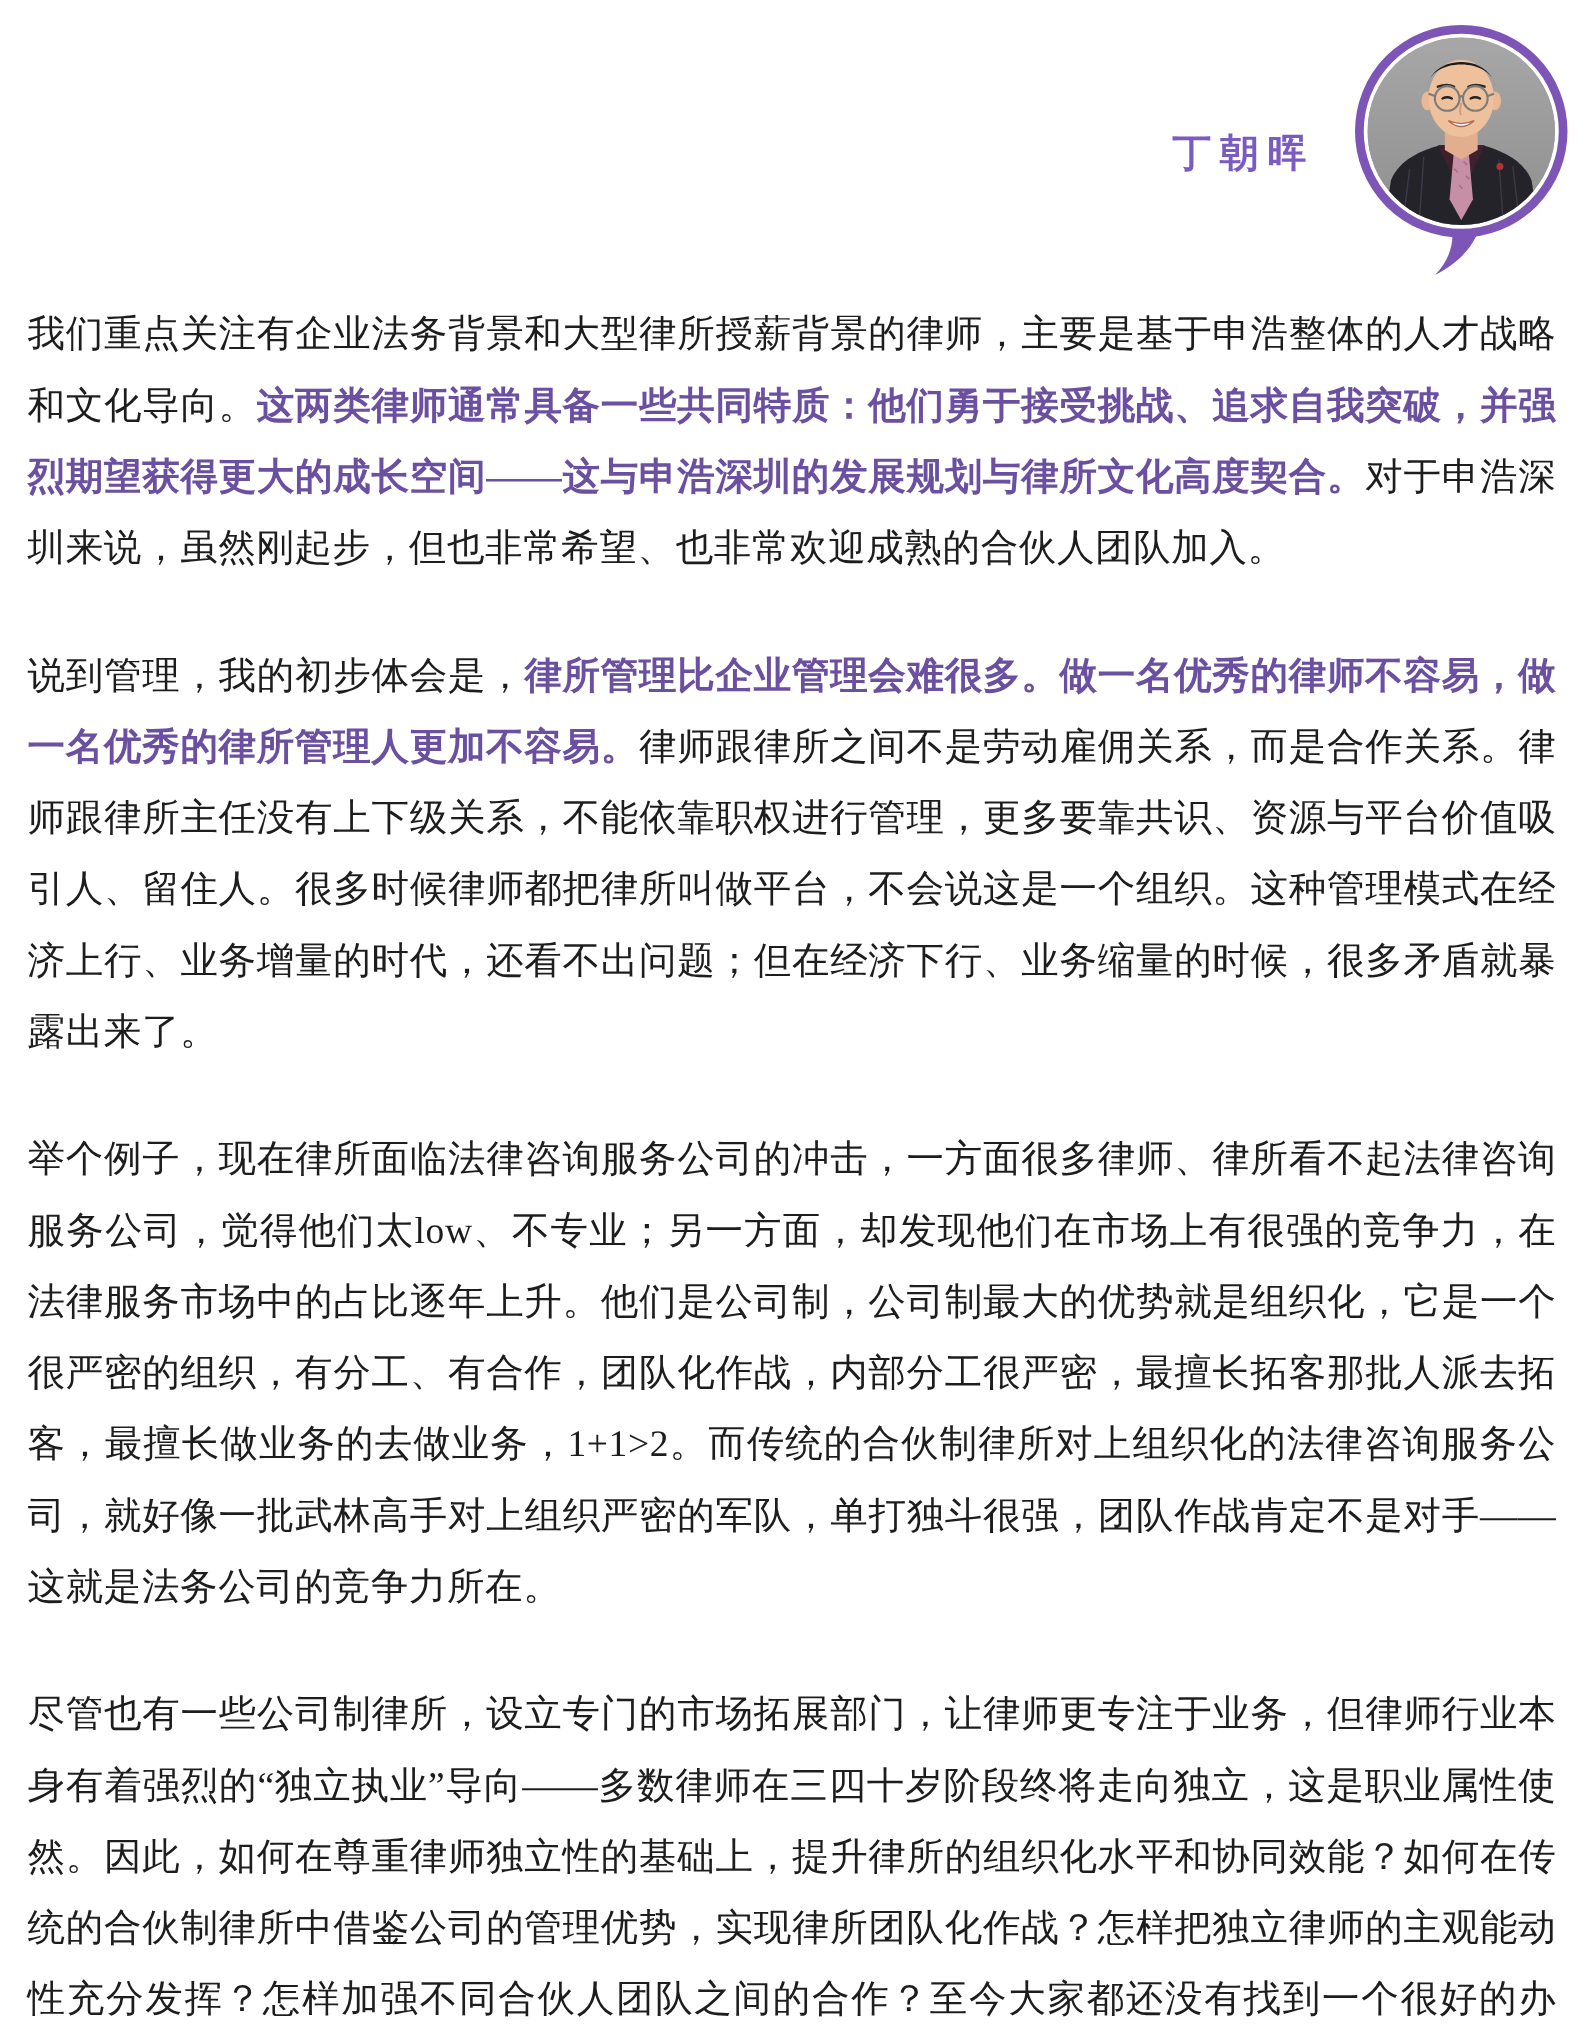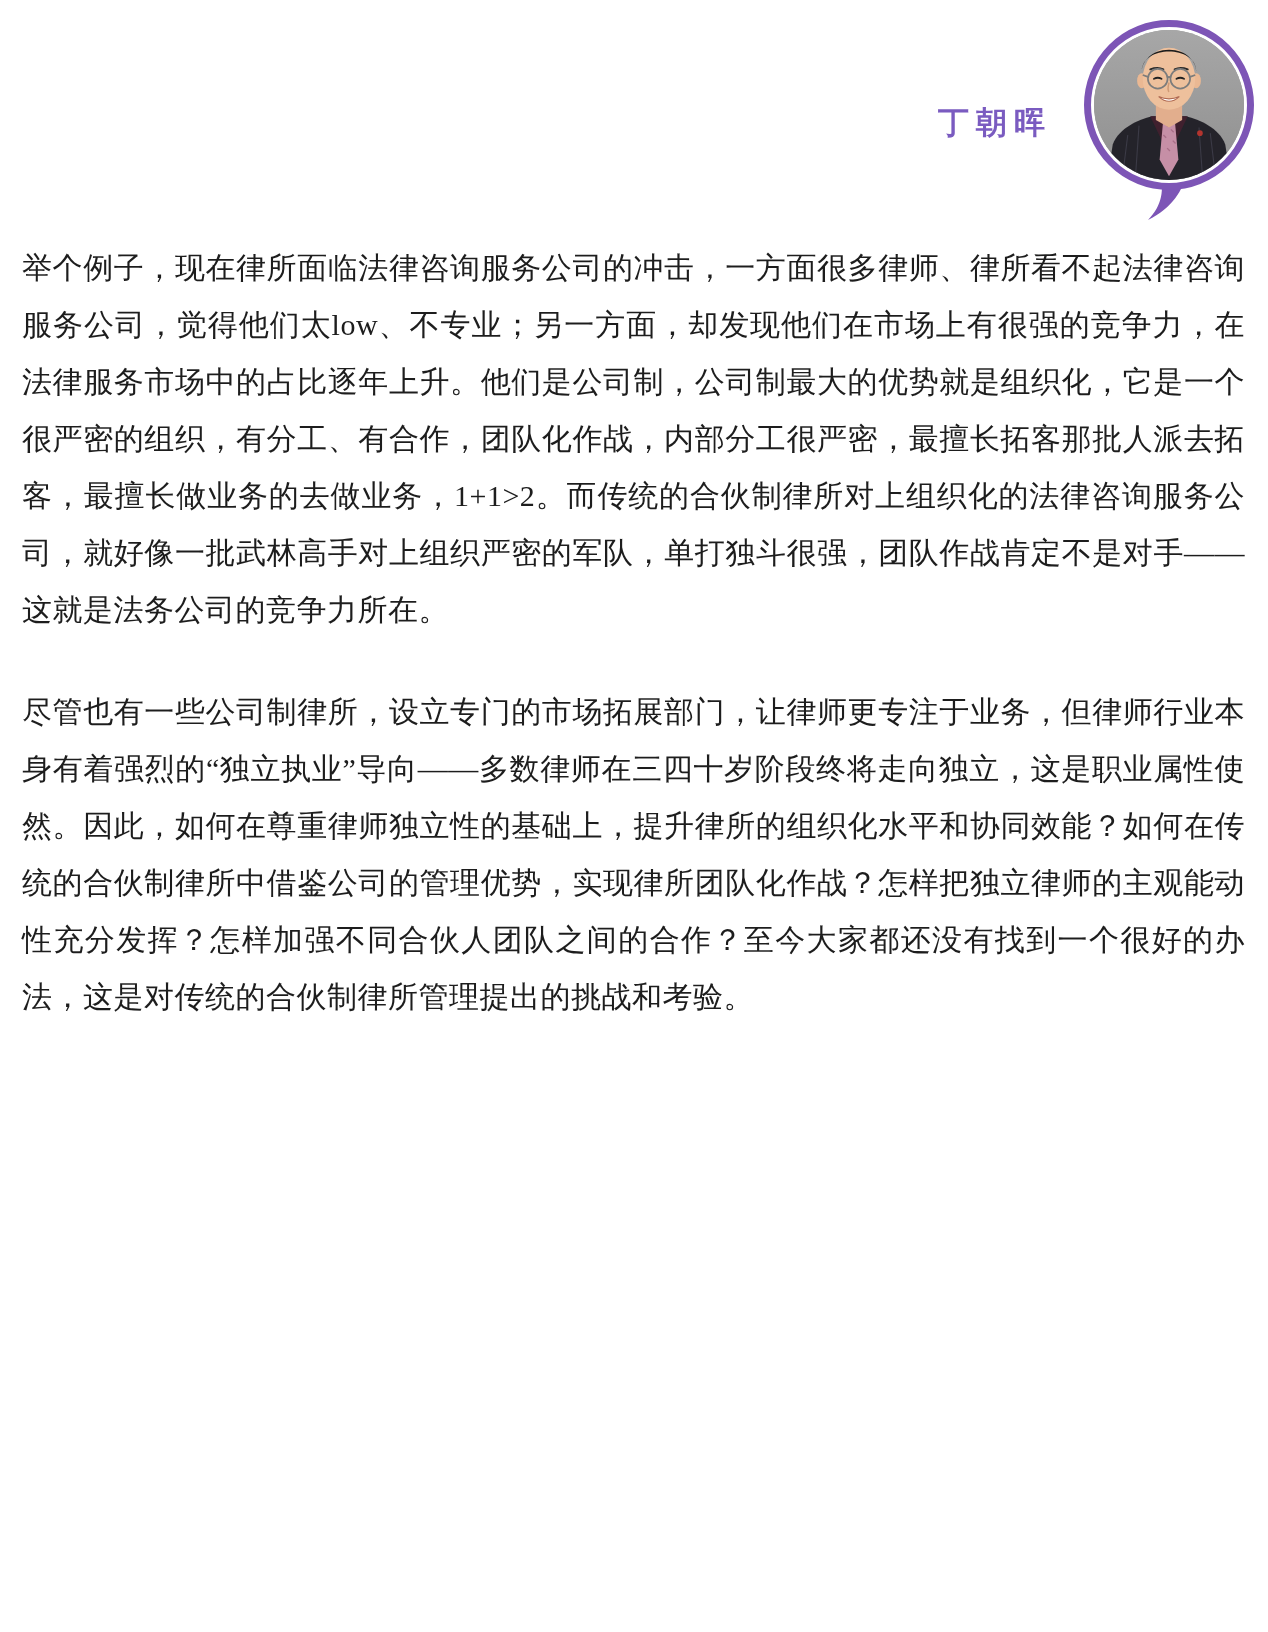--- a/index.html
+++ b/index.html
@@ -118,17 +118,19 @@
             <path d="M69,71 Q80,81 91,71 Q80,76 69,71 Z" fill="#ffffff" stroke="#b06a52" stroke-width="1.2"></path>
 
             <circle cx="113" cy="110" r="3" fill="#b3342e"></circle>
           </svg>
         </div>
       </div>
     </div>
   </header>
 
   <main class="article" id="article">
+      <p><span class="normal">我们重点关注有企业法务背景和大型律所授薪背景的律师，主要是基于申浩整体的人才战略和文化导向。</span><span class="hl">这两类律师通常具备一些共同特质：他们勇于接受挑战、追求自我突破，并强烈期望获得更大的成长空间——这与申浩深圳的发展规划与律所文化高度契合。</span><span class="normal">对于申浩深圳来说，虽然刚起步，但也非常希望、也非常欢迎成熟的合伙人团队加入。</span></p>
+      <p><span class="normal">说到管理，我的初步体会是，</span><span class="hl">律所管理比企业管理会难很多。做一名优秀的律师不容易，做一名优秀的律所管理人更加不容易。</span><span class="normal">律师跟律所之间不是劳动雇佣关系，而是合作关系。律师跟律所主任没有上下级关系，不能依靠职权进行管理，更多要靠共识、资源与平台价值吸引人、留住人。很多时候律师都把律所叫做平台，不会说这是一个组织。这种管理模式在经济上行、业务增量的时代，还看不出问题；但在经济下行、业务缩量的时候，很多矛盾就暴露出来了。</span></p>
       <p><span class="normal">举个例子，现在律所面临法律咨询服务公司的冲击，一方面很多律师、律所看不起法律咨询服务公司，觉得他们太low、不专业；另一方面，却发现他们在市场上有很强的竞争力，在法律服务市场中的占比逐年上升。他们是公司制，公司制最大的优势就是组织化，它是一个很严密的组织，有分工、有合作，团队化作战，内部分工很严密，最擅长拓客那批人派去拓客，最擅长做业务的去做业务，1+1&gt;2。而传统的合伙制律所对上组织化的法律咨询服务公司，就好像一批武林高手对上组织严密的军队，单打独斗很强，团队作战肯定不是对手——这就是法务公司的竞争力所在。</span></p>
       <p><span class="normal">尽管也有一些公司制律所，设立专门的市场拓展部门，让律师更专注于业务，但律师行业本身有着强烈的“独立执业”导向——多数律师在三四十岁阶段终将走向独立，这是职业属性使然。因此，如何在尊重律师独立性的基础上，提升律所的组织化水平和协同效能？如何在传统的合伙制律所中借鉴公司的管理优势，实现律所团队化作战？怎样把独立律师的主观能动性充分发挥？怎样加强不同合伙人团队之间的合作？至今大家都还没有找到一个很好的办法，这是对传统的合伙制律所管理提出的挑战和考验。</span></p>
     </main>
 
 </div>
 
 </body></html>

